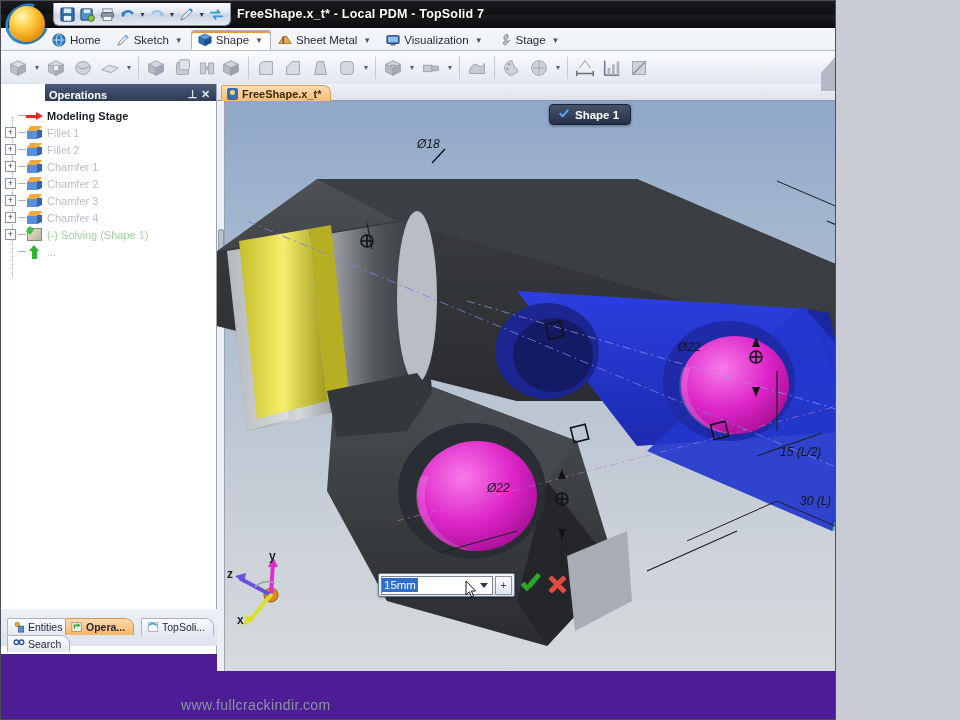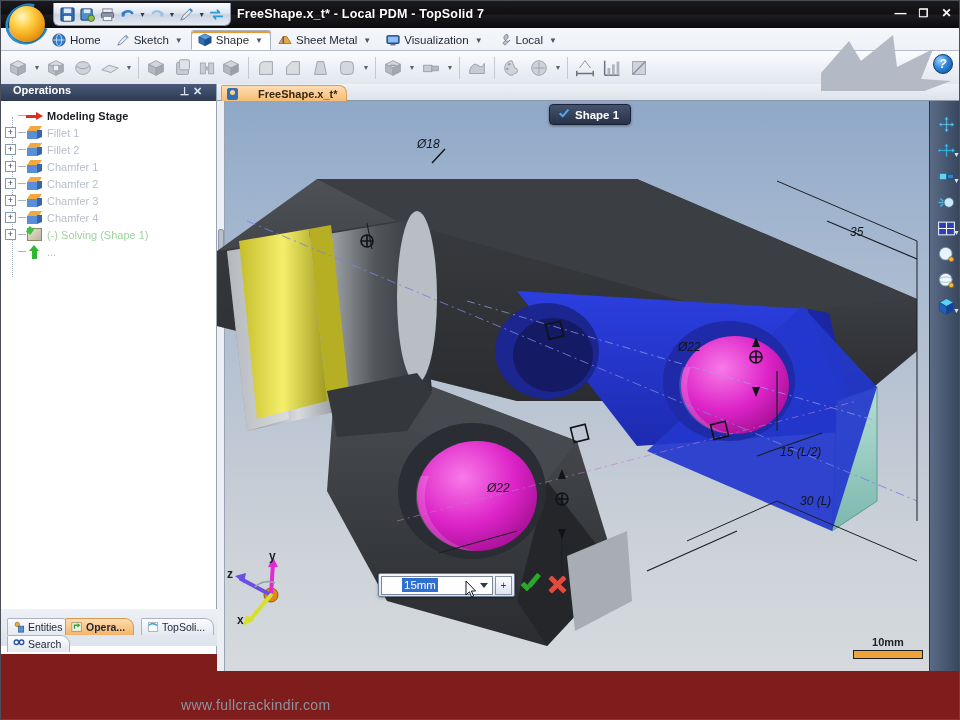--- a/index.html
+++ b/index.html
@@ -1,22 +1,22 @@
 <!DOCTYPE html>
 <html><head>
 <meta charset="utf-8">
 <style>
   * { box-sizing: border-box; margin: 0; padding: 0; }
   html, body {
     width: 960px; height: 720px; overflow: hidden;
     font-family: "Liberation Sans", sans-serif;
     background: #c9ccd4;
   }
-  #app { position: relative; width: 960px; height: 720px; overflow: hidden;
-         border: 1px solid #4a4f58; background: #7f1d1d; }
+  #app { position: relative; width: 836px; height: 720px; overflow: hidden;
+         border: 1px solid #4a4f58; background: #4c1d95; }
 
   
   .titlebar { position: absolute; left: 0; top: 0; width: 960px; height: 27px;
     background: linear-gradient(180deg,#1b1b1f 0%,#101013 48%,#1d1d22 52%,#0a0a0c 100%);
     display: flex; align-items: center; }
   .tb-logo { position: absolute; left: 4px; top: 1px; width: 44px; height: 42px; z-index: 9; }
   .tb-logo .orb { position:absolute; left:4px; top:4px; width:36px; height:36px; border-radius:50%;
     background: radial-gradient(circle at 36% 30%, #fff6c4 0%, #ffd24a 30%, #f0a018 62%, #b06a05 100%);
     box-shadow: 0 0 2px #000; }
   .tb-logo .ring { position:absolute; left:0px; top:2px; width:44px; height:40px; border-radius:50%;
@@ -62,21 +62,21 @@
   .tsep { width:1px; height:22px; background:#c3cad6; margin:0 3px; }
   .help-orb { position:absolute; right:8px; top:26px; width:20px; height:20px; border-radius:50%;
     background: radial-gradient(circle at 34% 30%, #9fd2ff 0%, #2f86d8 45%, #114a86 100%);
     color:#fff; font-size:12px; font-weight:bold; display:flex; align-items:center;
     justify-content:center; font-style:italic; border:1px solid #0d3a6b; z-index:11; }
 
   
   .lpanel { position:absolute; left:0; top:83px; width:216px; height:570px;
     background:#ffffff; border-right:1px solid #9aa3b2; }
   .lp-head { height:17px; background: linear-gradient(180deg,#4a5a78 0%,#2c3a52 100%);
-    display:flex; align-items:flex-start; padding:0 12px; }
+    display:flex; align-items:flex-end; padding:0 4px;margin-left:44px; }
   .lp-title { color:#ffffff; font-size:11px; font-weight:bold; flex:1; }
   .lp-ico { width:13px; height:14px; color:#dde4ef; font-size:11px; display:flex;
     align-items:center; justify-content:center; font-weight:bold; }
   .tree { padding:6px 0 0 4px; position:relative; }
   .trow { display:flex; align-items:center; height:17px; font-size:11px; white-space:nowrap;
     position:relative; }
   .trow .exp { width:11px; height:11px; border:1px solid #8a98ab; background:#fff;
     font-size:9px; line-height:9px; text-align:center; color:#37445a; margin-right:2px;
     flex:0 0 11px; }
   .trow .exp.none { border:none; background:transparent; }
@@ -117,21 +117,21 @@
     background: linear-gradient(180deg,#fbfcfe,#e4e9f1);
     border:1px solid #aab3c2; border-bottom:none; border-radius:2px 9px 0 0; }
   .ltab.active { background: linear-gradient(180deg,#ffdcb0,#f5b468);
     border-color:#d29a4e; font-weight:bold; z-index:3; }
   .ltab .lti { width:12px; height:12px; flex:0 0 12px; }
 
   
   .doctabbar { position:absolute; left:216px; top:83px; width:744px; height:17px;
     background: linear-gradient(180deg,#eef1f6,#dde3ec); border-bottom:1px solid #8e98a8; }
   .doctab { position:absolute; left:4px; top:1px; height:16px; display:flex; align-items:center;
-    gap:20px; padding:0 9px 0 5px; font-size:11px; font-weight:bold; color:#3a2a10;
+    gap:4px; padding:0 9px 0 5px; font-size:11px; font-weight:bold; color:#3a2a10;
     background: linear-gradient(180deg,#ffddb2,#f6bd76);
     border:1px solid #d69f53; border-bottom:none; border-radius:2px 8px 0 0; }
   .dt-ico { width:11px; height:12px; background:#2f6fb5; border-radius:2px; flex:0 0 11px;
     position:relative; }
   .dt-ico::after { content:''; position:absolute; left:3px; top:2px; width:5px; height:5px;
     border-radius:50%; background:#ffd27a; }
 
   
   .viewport { position:absolute; left:216px; top:100px; width:744px; height:570px;
     overflow:hidden;
@@ -165,21 +165,21 @@
   .model { position:absolute; left:0; top:0; width:744px; height:570px; }
   .dimtxt { position:absolute; font-size:12px; color:#121519; font-family:"Liberation Sans",sans-serif;
     white-space:nowrap;font-style:italic; }
 
   
   .inputbox { position:absolute; left:161px; top:472px; width:137px; height:24px;
     background: linear-gradient(180deg,#f4f6fa,#dde3ec); border:1px solid #6f7d92;
     border-radius:2px; display:flex; align-items:center; padding:2px; z-index:8;
     box-shadow:0 1px 3px rgba(0,0,0,.35); }
   .ib-field { flex:1; height:19px; background:#ffffff; border:1px solid #7b8798;
-    display:flex; align-items:center; padding:0 20px; position:relative; }
+    display:flex; align-items:center; padding:0 0; position:relative; }
   .ib-val { background:#2f6fd0; color:#ffffff; font-size:11.5px; padding:1px 2px; }
   .ib-caret { position:absolute; right:4px; top:6px; width:0; height:0;
     border-left:4px solid transparent; border-right:4px solid transparent; border-top:5px solid #2c3a52; }
   .ib-plus { width:17px; height:19px; margin-left:2px; background:linear-gradient(180deg,#fbfcfe,#dfe5ef);
     border:1px solid #8792a5; display:flex; align-items:center; justify-content:center;
     font-size:10px; color:#2c3a52; }
   .okx { position:absolute; left:302px; top:472px; display:flex; gap:5px; align-items:center;
     z-index:8; }
   .mark { width:22px; height:22px; position:relative; }
   .mark.ok::before { content:''; position:absolute; left:2px; top:11px; width:9px; height:5px;
@@ -344,21 +344,21 @@
         <span>Visualization</span>
         <span class="tcaret">▼</span>
       </div>
 
       <div class="rtab">
         <span class="ticon">
           <svg width="14" height="14" viewBox="0 0 16 16">
               <path d="M10.5 1.5 a4 4 0 1 0 3.3 6.6 L8 14 L5.5 11.5 L11.4 5.6 A4 4 0 0 0 10.5 1.5 Z" fill="#b9c0cb" stroke="#6a7384" stroke-width=".8"></path>
             </svg>
         </span>
-        <span>Local</span>
+        <span>Stage</span>
         <span class="tcaret">▼</span>
       </div>
     </div>
 
     <div class="ribbon-body">
       <div class="tool">
         <svg class="ticon-img" viewBox="0 0 24 24">
             <path d="M4 8 L12 4 L20 8 L12 12 Z" fill="#d8dbe0" stroke="#9aa0aa"></path>
             <path d="M4 8 L12 12 L12 20 L4 16 Z" fill="#bcc1c9" stroke="#9aa0aa"></path>
             <path d="M20 8 L12 12 L12 20 L20 16 Z" fill="#a7adb6" stroke="#9aa0aa"></path>

